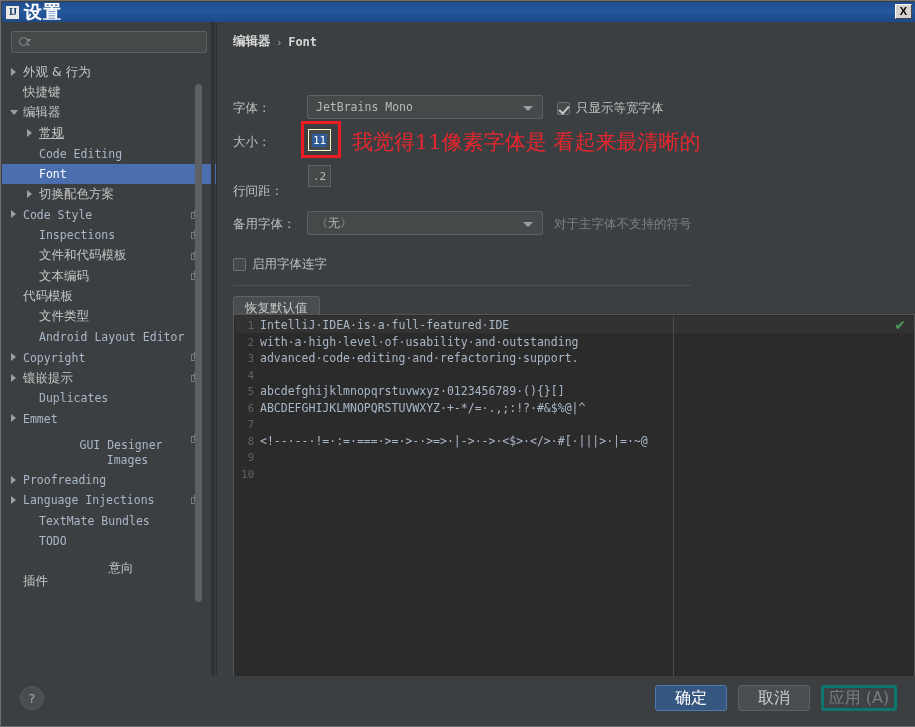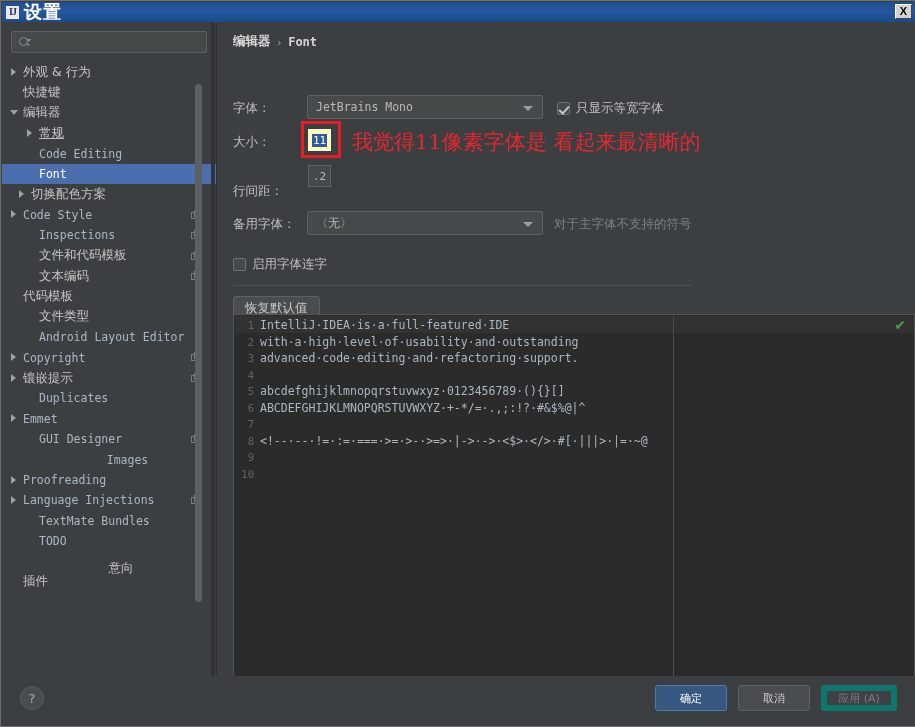--- a/index.html
+++ b/index.html
@@ -116,21 +116,21 @@
     position:absolute;right:9px;top:10px;width:0;height:0;
     border-left:5px solid transparent;border-right:5px solid transparent;border-top:5px solid #9aa0a6;
   }
 
   .spin{
     position:absolute;box-sizing:border-box;height:22px;
     background:#45494a;border:1px solid #5e6163;
     display:flex;align-items:center;justify-content:center;
   }
   .spin .v{font-family:"DejaVu Sans Mono","Liberation Mono",monospace;font-size:11px;}
-  .spin.focused{border:7px solid #fef9c3;}
+  .spin.focused{border:1px solid #fef9c3;}
   .spin.focused .v{background:#2f5b99;color:#ffffff;padding:0 1px;}
 
   .chk{position:absolute;display:flex;align-items:center;}
   .chk .box{
     width:13px;height:13px;box-sizing:border-box;border:1px solid #6d7174;
     background:#45494a;border-radius:2px;position:relative;margin-right:6px;
   }
   .chk.on .box::after{
     content:"";position:absolute;left:3px;top:0.5px;width:4px;height:8px;
     border:solid #c8c8c8;border-width:0 2px 2px 0;transform:rotate(42deg);
@@ -179,25 +179,25 @@
   .bottom{position:absolute;left:1px;top:675px;width:913px;height:50px;background:#3c3f41;}
   .helpbtn{
     position:absolute;left:18px;top:10px;width:24px;height:24px;border-radius:50%;
     background:#4a4d4f;border:1px solid #5a5d5f;box-sizing:border-box;
     display:flex;align-items:center;justify-content:center;
     font-family:"DejaVu Sans",sans-serif;font-size:13px;color:#a5a8aa;cursor:pointer;
   }
   .dlg-btn{
     position:absolute;top:9px;height:26px;box-sizing:border-box;border-radius:3px;
     display:flex;align-items:center;justify-content:center;
-    font-family:"DejaVu Sans",sans-serif;font-size:11px;cursor:pointer;
+    font-family:"DejaVu Sans",sans-serif;font-size:16px;cursor:pointer;
   }
   .dlg-btn.primary{background:#365880;border:1px solid #4a7ab0;color:#ffffff;}
   .dlg-btn.normal{background:#4a4d4f;border:1px solid #5e6163;color:#cccccc;}
-  .dlg-btn.disabled{background:#3f4244;border:6px solid #0f766e;color:#7a7d7f;cursor:default;}
+  .dlg-btn.disabled{background:#3f4244;border:3px solid #0f766e;color:#7a7d7f;cursor:default;}
 </style>
 </head>
 <body>
 
 <div class="win">
 
   <div class="titlebar">
     <div class="tb-icon">IJ</div>
     <div class="tb-title">设置</div>
     <div class="tb-close">X</div>
@@ -232,21 +232,21 @@
             <span class="label">常规</span>
           </div>
           <div class="row mono" style="padding-left: 24px;">
             <span class="arrow"></span>
             <span class="label">Code Editing</span>
           </div>
           <div class="row mono selected" style="padding-left: 24px;">
             <span class="arrow"></span>
             <span class="label">Font</span>
           </div>
-          <div class="row cjk" style="padding-left: 16px;">
+          <div class="row cjk" style="padding-left: 24px;">
             <span class="arrow closed"></span>
             <span class="label">切换配色方案</span>
           </div>
           <div class="row mono" style="padding-left: 8px;">
             <span class="arrow closed"></span>
             <span class="label">Code Style</span>
             <span class="copy-ico">
               <span class="b1"></span>
               <span class="b2"></span>
             </span>
@@ -304,21 +304,21 @@
             </span>
           </div>
           <div class="row mono" style="padding-left: 24px;">
             <span class="arrow"></span>
             <span class="label">Duplicates</span>
           </div>
           <div class="row mono" style="padding-left: 8px;">
             <span class="arrow closed"></span>
             <span class="label">Emmet</span>
           </div>
-          <div class="row mono" style="padding-left: 24px;">
+          <div class="row mono" style="padding-left: 24px; flex-direction: column;">
             <span class="arrow"></span>
             <span class="label">GUI Designer</span>
             <span class="copy-ico">
               <span class="b1"></span>
               <span class="b2"></span>
             </span>
           </div>
           <div class="row mono" style="padding-left: 24px; justify-content: center;">
             <span class="arrow"></span>
             <span class="label">Images</span>

